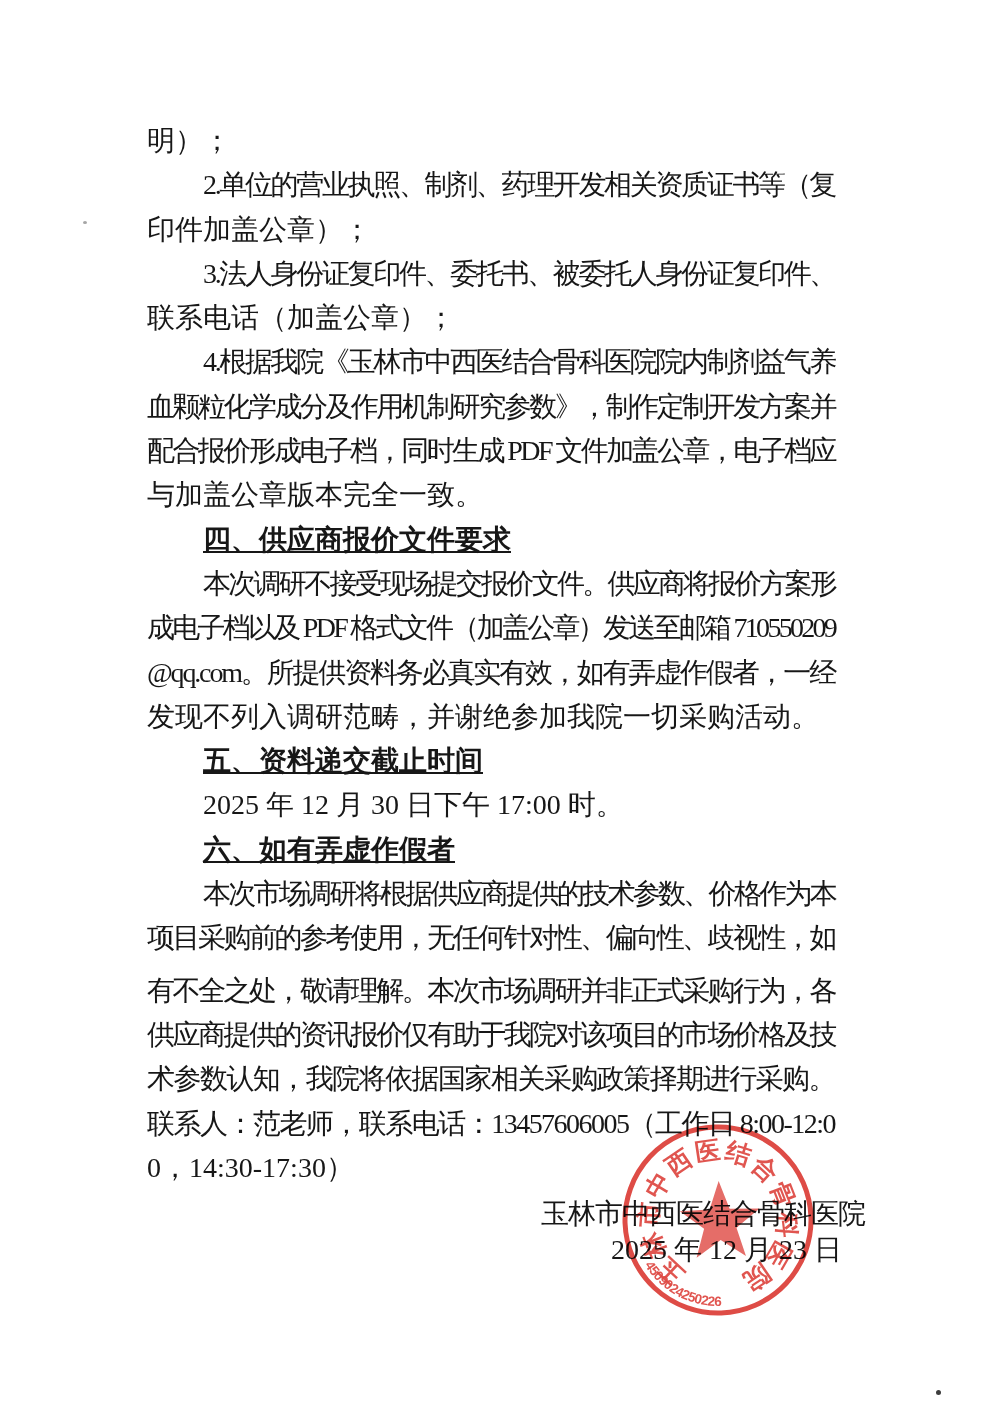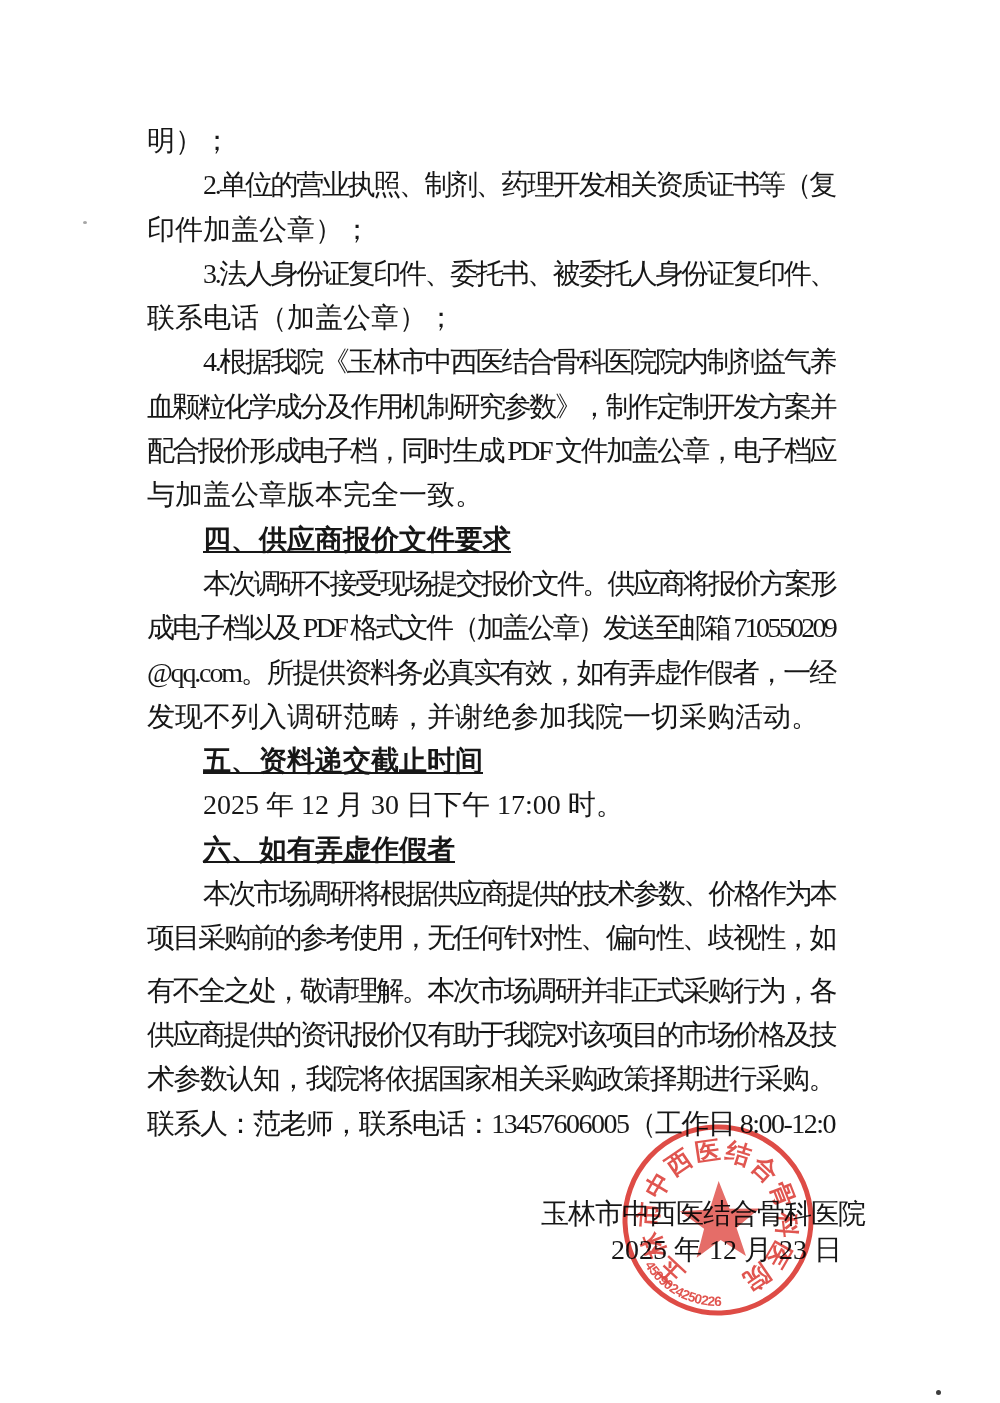--- a/index.html
+++ b/index.html
@@ -58,20 +58,21 @@
   <div class="ln">发现不列入调研范畴，并谢绝参加我院一切采购活动。</div>
   <div class="ln ind bold">五、资料递交截止时间</div>
   <div class="ln ind">2025 年 12 月 30 日下午 17:00 时。</div>
   <div class="ln ind bold">六、如有弄虚作假者</div>
   <div class="ln ind fill" style="letter-spacing: -2.72px;">本次市场调研将根据供应商提供的技术参数、价格作为本</div>
   <div class="ln fill" style="letter-spacing: -2.51852px;">项目采购前的参考使用，无任何针对性、偏向性、歧视性，如</div>
   <div class="ln fill" style="letter-spacing: -2.51852px; margin-top: 8px;">有不全之处，敬请理解。本次市场调研并非正式采购行为，各</div>
   <div class="ln fill" style="letter-spacing: -2.51852px;">供应商提供的资讯报价仅有助于我院对该项目的市场价格及技</div>
   <div class="ln" style="letter-spacing: -1.53846px;">术参数认知，我院将依据国家相关采购政策择期进行采购。</div>
   <div class="ln fill" style="letter-spacing: -1.52344px;">联系人：范老师，联系电话：13457606005（工作日 8:00-12:0</div>
+  <div class="ln">0，14:30-17:30）</div>
 </div>
 
 <div id="sig-org" class="sig">玉林市中西医结合骨科医院</div>
 <div id="sig-date" class="sig">2025 年 12 月 23 日</div>
 
 <svg id="seal" viewBox="0 0 196 196">
   <circle class="seal-ring" cx="98" cy="98" r="93"></circle>
   <polygon class="seal-star" points="100,59 110,87.2 139.9,88 116.2,106.3 124.7,135 100,118 75.3,135 83.8,106.3 60.1,88 90,87.2"></polygon>
   <g id="seal-arc-group">
       <text x="98" y="37" transform="rotate(-135 98 98)" class="seal-arc-ch">玉</text>

